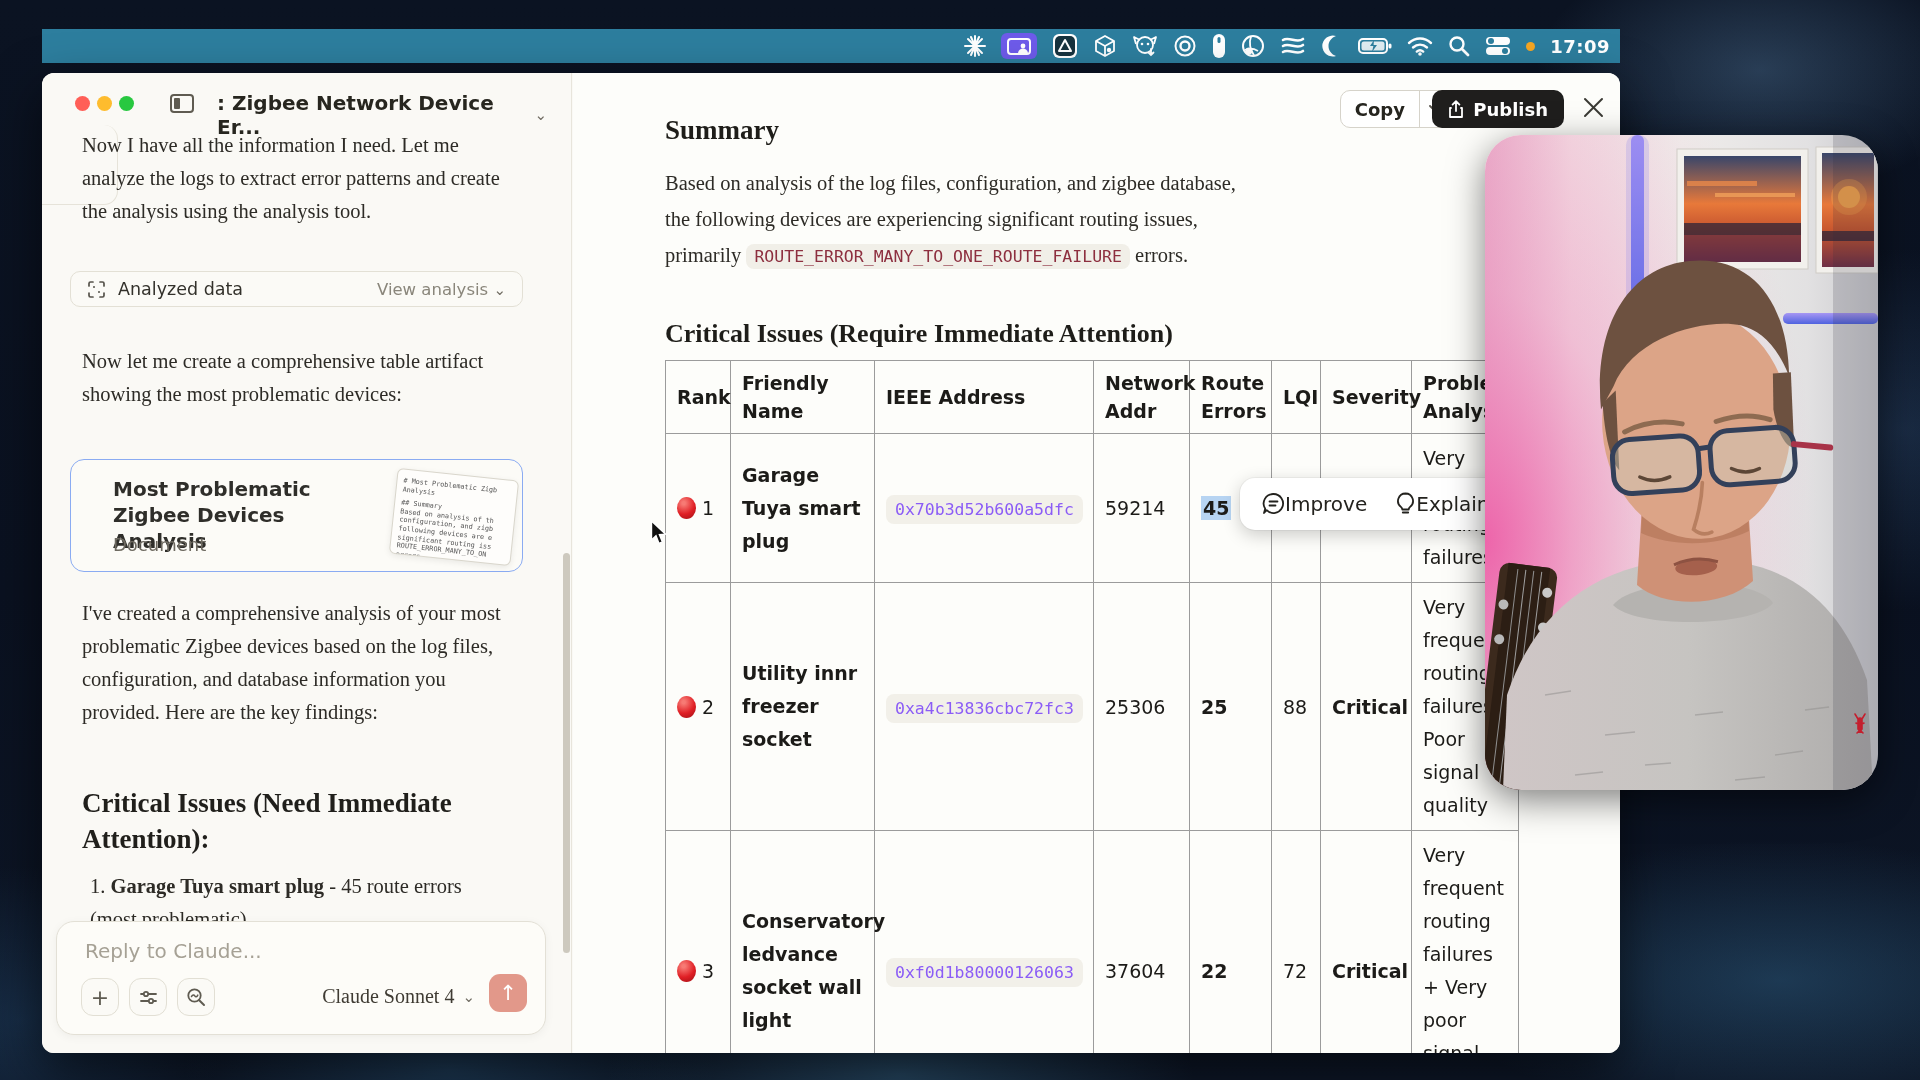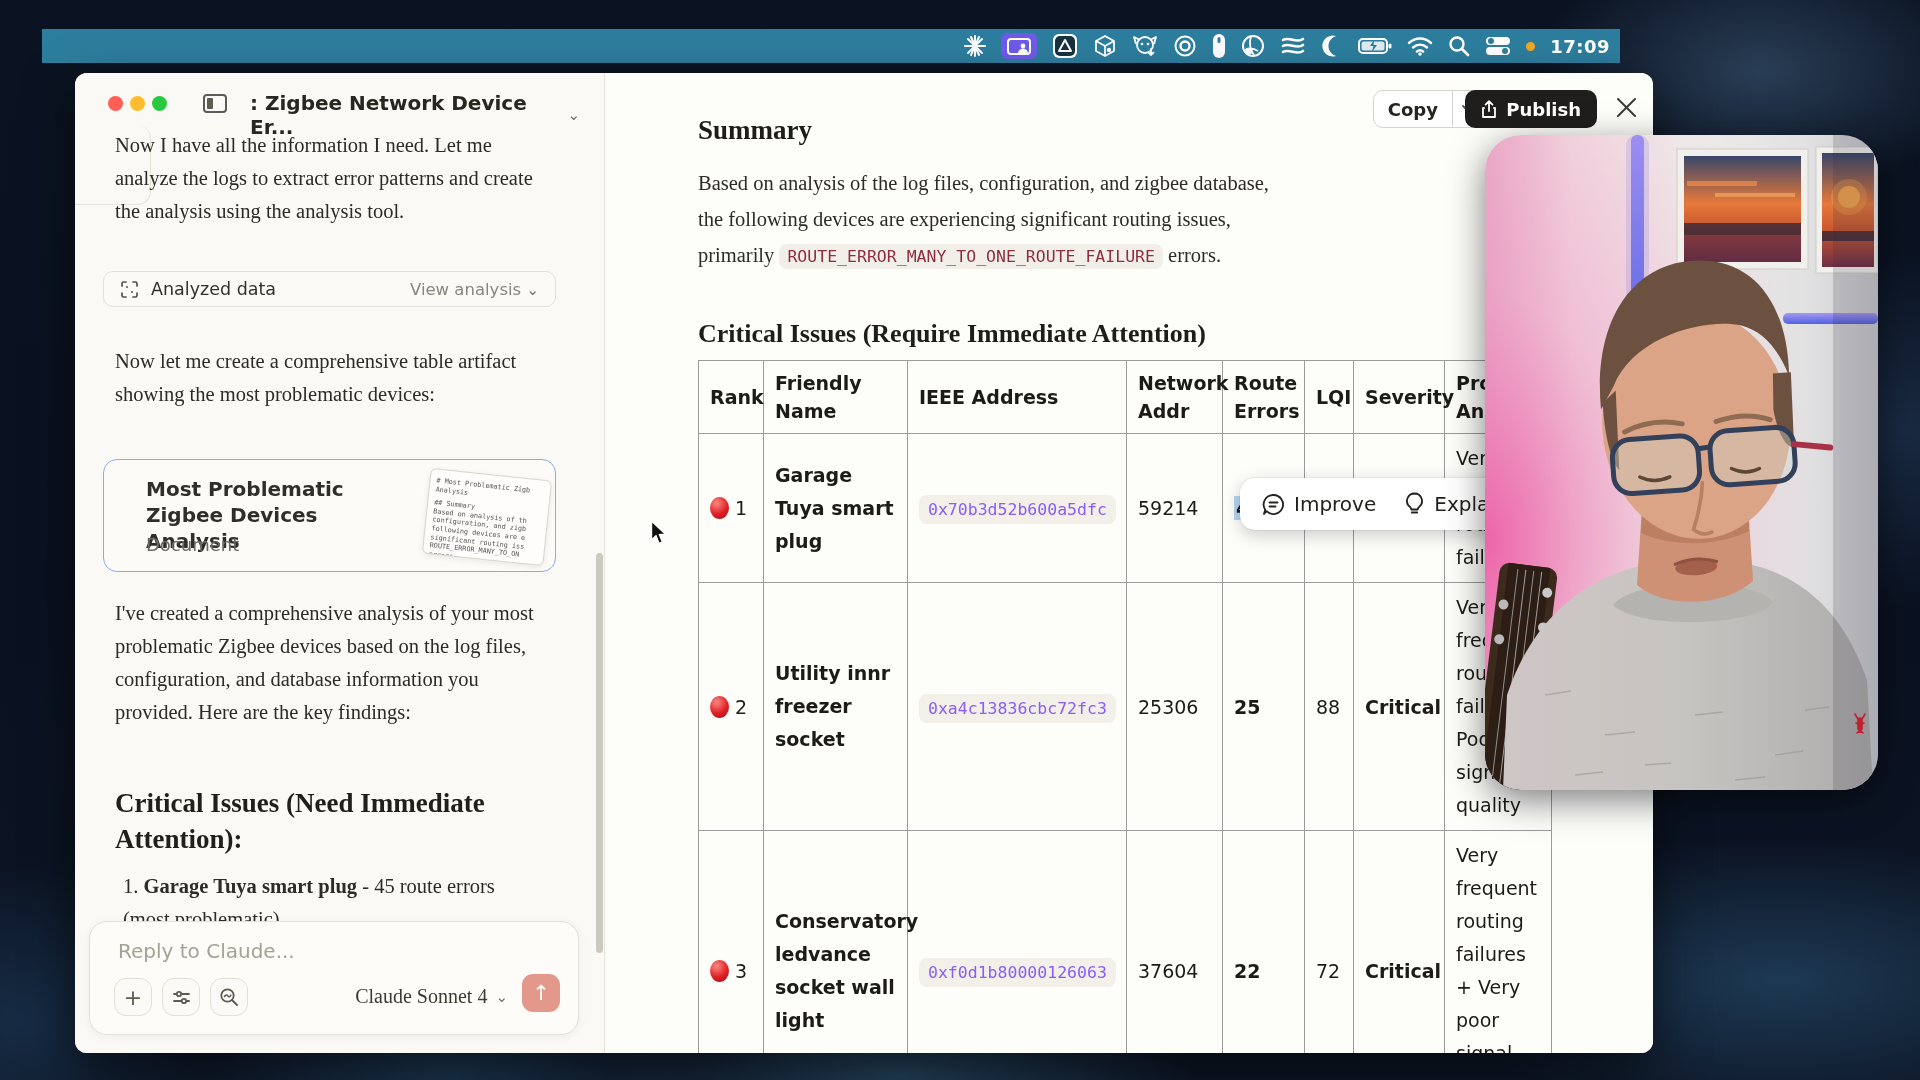--- a/index.html
+++ b/index.html
@@ -27,21 +27,21 @@
   .mb-item { color:#fff; }
   .mb-item.bold { font-weight:bold; }
   .mb-right { position:absolute; right:10px; top:0; height:34px; display:flex; align-items:center; gap:15px; }
   .st-ic { display:flex; align-items:center; justify-content:center; height:26px; }
   .purple-badge { background:#6e5bea; border-radius:6px; padding:3px 6px; }
   #mb-time { font-size:18px; font-weight:600; letter-spacing:.5px; }
   .cc-dot { width:9px; height:9px; border-radius:50%; background:#f5a623; }
 
   
   #window { left:42px; top:73px; width:1578px; height:980px; border-radius:12px;
-    background:#faf9f5; overflow:hidden; box-shadow:0 18px 50px rgba(0,0,0,.55);margin-left:33px; }
+    background:#faf9f5; overflow:hidden; box-shadow:0 18px 50px rgba(0,0,0,.55); }
   #chat-panel { position:absolute; left:0; top:0; width:530px; height:980px; background:#faf9f5;
     border-right:1px solid #e8e5dc; }
   #artifact-panel { position:absolute; left:531px; top:0; width:1047px; height:980px; background:#fdfdfa; }
 
   
   .tl { width:15px; height:15px; border-radius:50%; }
   #title-text { font-size:20px; font-weight:600; color:#27261f; }
   .chev { color:#6e6a60; font-size:15px; }
   #sidebar-toggle { width:24px; height:19px; border:2px solid #5f5b51; border-radius:4px; }
   #sidebar-toggle::after { content:""; position:absolute; left:2px; top:2px; bottom:2px; width:6px;
@@ -103,21 +103,21 @@
   .red-ball { display:inline-block; width:19px; height:22px; border-radius:50%; vertical-align:-4px; margin-right:6px;
      background:radial-gradient(circle at 35% 28%, #f77a74 8%, #e01f25 55%, #9d0f14 100%); }
   .ieee-pill { font-family:"DejaVu Sans Mono","Liberation Mono",monospace; font-size:16.5px; color:#8b5cf6;
      background:#f2f0e9; border-radius:8px; padding:5px 9px; white-space:nowrap; }
   .sel-45 { background:#b7d4f2; padding:1px 2px; }
 
   
   #sel-popup { left:1240px; top:478px; height:52px; background:#fff; border-radius:15px;
      box-shadow:0 5px 18px rgba(0,0,0,.20), 0 0 0 1px rgba(0,0,0,.04);
      display:flex; align-items:center; gap:28px; padding:0 22px; z-index:40; }
-  .popup-item { display:flex; align-items:center; gap:9px; font-size:20px; color:#23221e; }
+  .popup-item { display:flex; font-size:20px; color:#23221e; }
 
   
   #webcam { left:1485px; top:135px; width:393px; height:655px; border-radius:36px; overflow:hidden;
      z-index:50; box-shadow:0 10px 36px rgba(0,0,0,.5); }
 
   
   #cursor { left:650px; top:520px; z-index:60; }
 </style>
 </head>
 <body>

